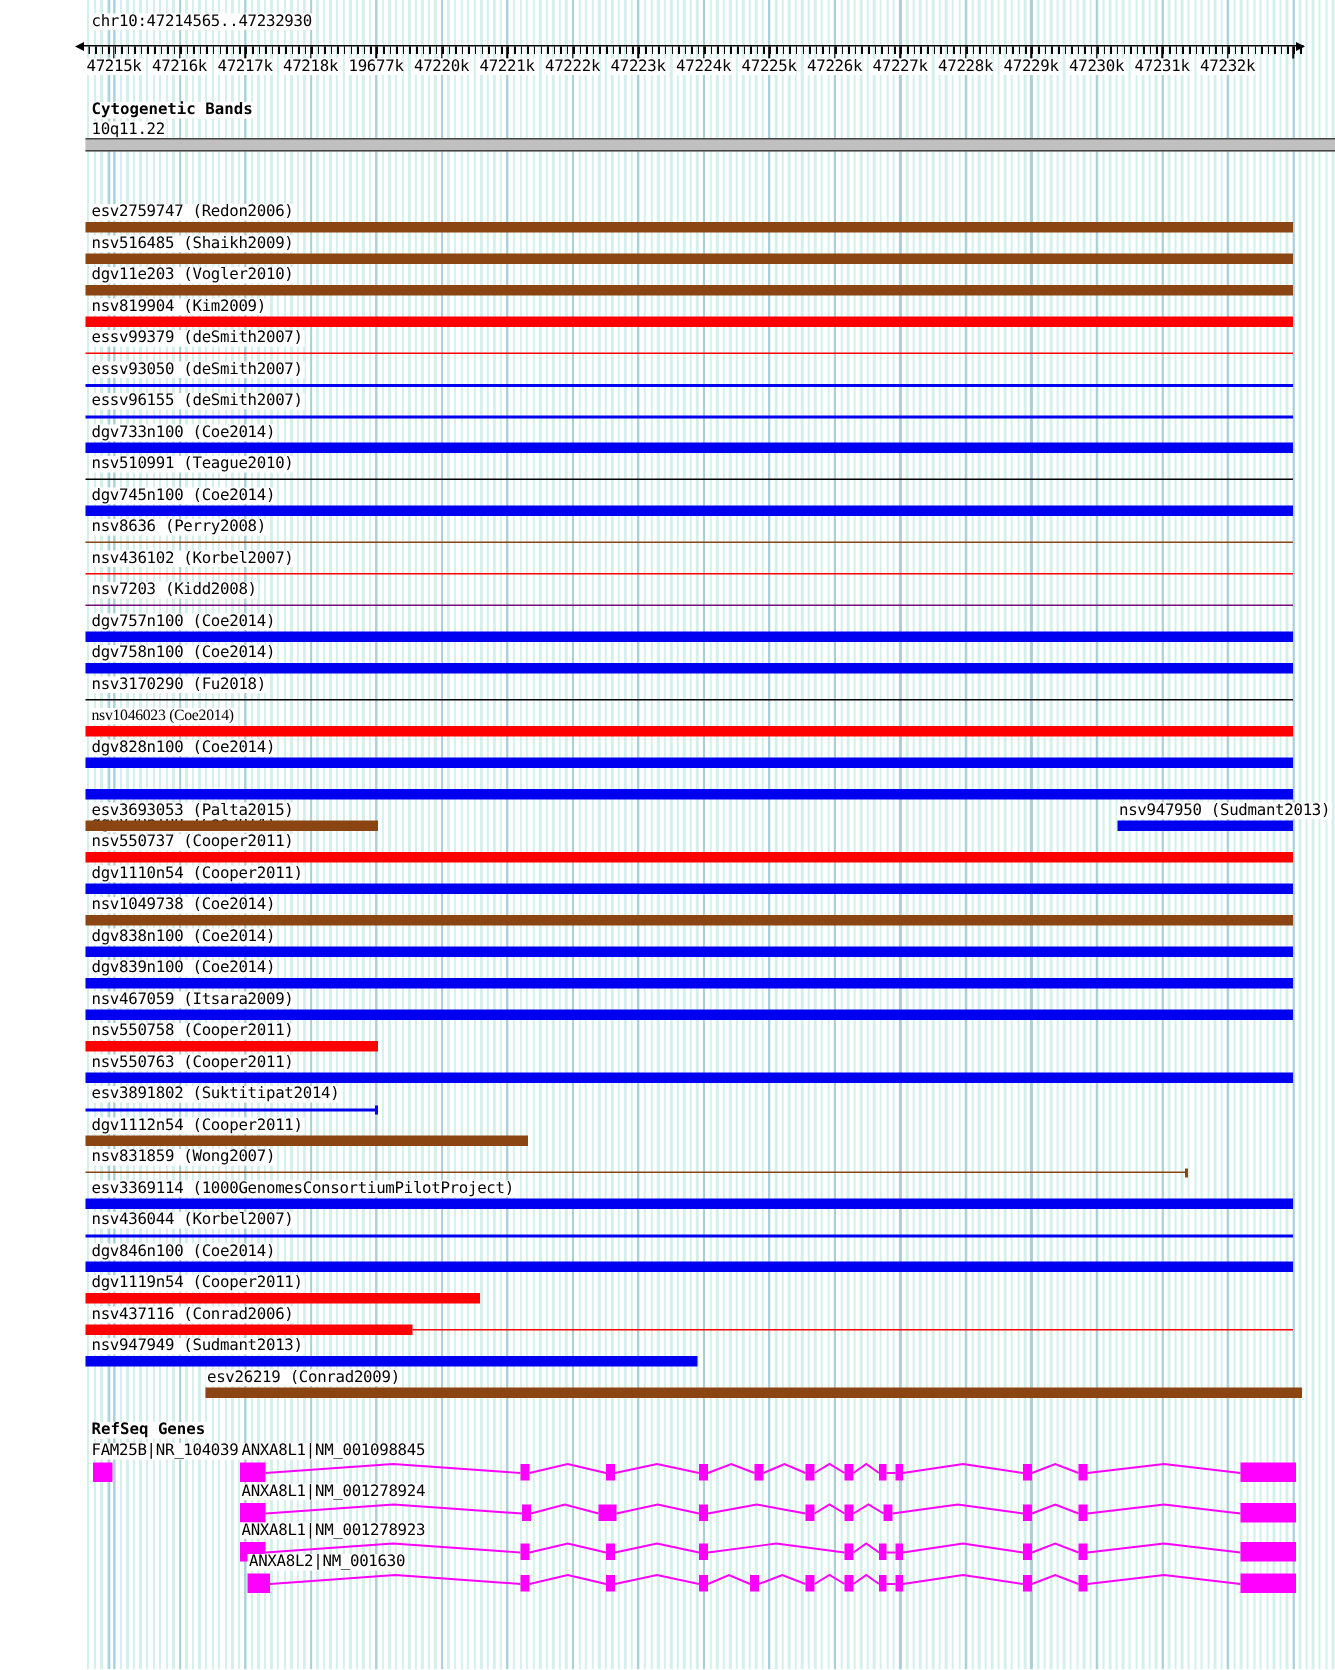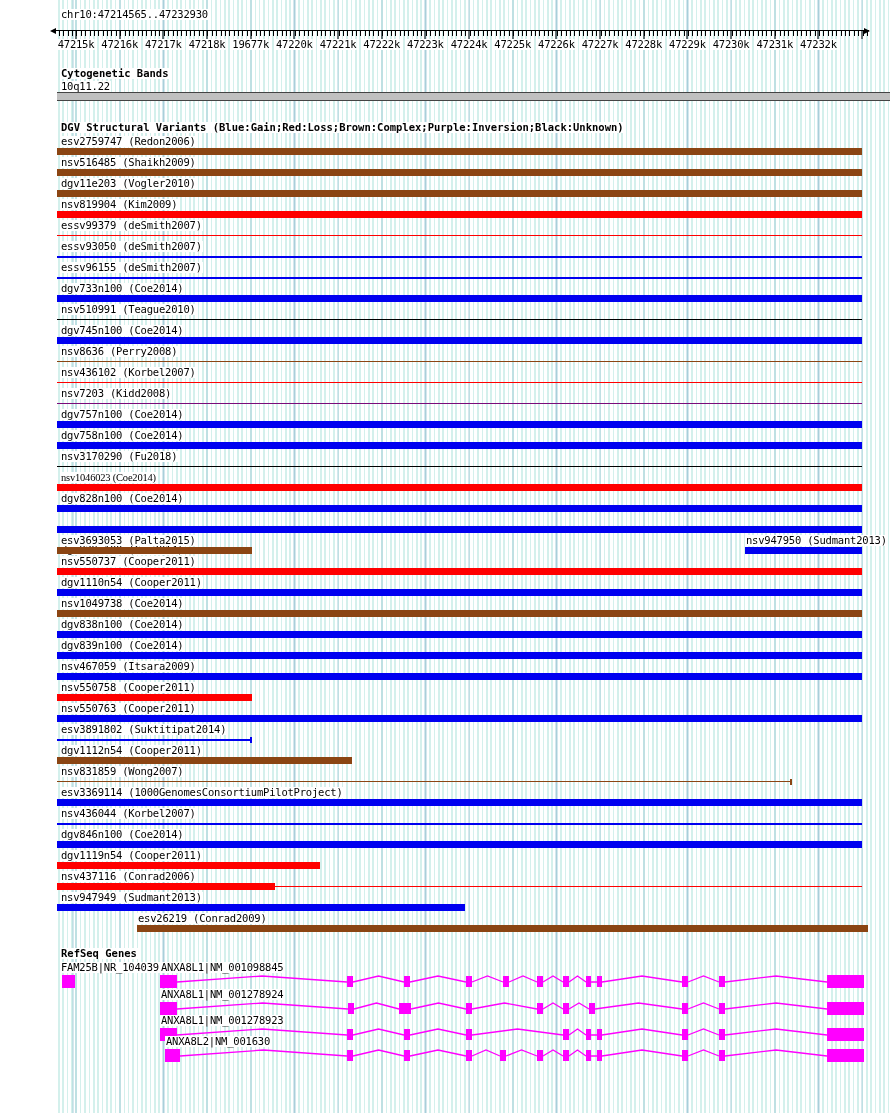--- a/index.html
+++ b/index.html
@@ -56,21 +56,20 @@
         <div class="ruler-label" style="left: 731.08px; top: 39px;">47230k</div>
         <div class="ruler-label" style="left: 774.752px; top: 39px;">47231k</div>
         <div class="ruler-label" style="left: 818.424px; top: 39px;">47232k</div>
       </div>
   </div>
 
   <div class="lbl hdr" style="left:60px;top:68px;">Cytogenetic Bands</div>
   <div class="lbl" style="left:60px;top:81px;">10q11.22</div>
   <div class="cytoband" style="left:57px;top:92px;width:833px;height:7px;"></div>
 
-  <div class="lbl hdr" style="left:60px;top:122px;">DGV Structural Variants (Blue:Gain;Red:Loss;Brown:Complex;Purple:Inversion;Black:Unknown)</div>
   <div id="dgv-tracks">
       <div class="lbl" style="left: 60px; top: 136px;">esv2759747 (Redon2006)</div>
       <div class="bar" style="left: 57px; top: 148px; width: 805px; height: 7px; background: rgb(139, 69, 19);"></div>
       <div class="lbl" style="left: 60px; top: 157px;">nsv516485 (Shaikh2009)</div>
       <div class="bar" style="left: 57px; top: 169px; width: 805px; height: 7px; background: rgb(139, 69, 19);"></div>
       <div class="lbl" style="left: 60px; top: 178px;">dgv11e203 (Vogler2010)</div>
       <div class="bar" style="left: 57px; top: 190px; width: 805px; height: 7px; background: rgb(139, 69, 19);"></div>
       <div class="lbl" style="left: 60px; top: 199px;">nsv819904 (Kim2009)</div>
       <div class="bar" style="left: 57px; top: 211px; width: 805px; height: 7px; background: rgb(255, 0, 0);"></div>
       <div class="lbl" style="left: 60px; top: 220px;">essv99379 (deSmith2007)</div>

